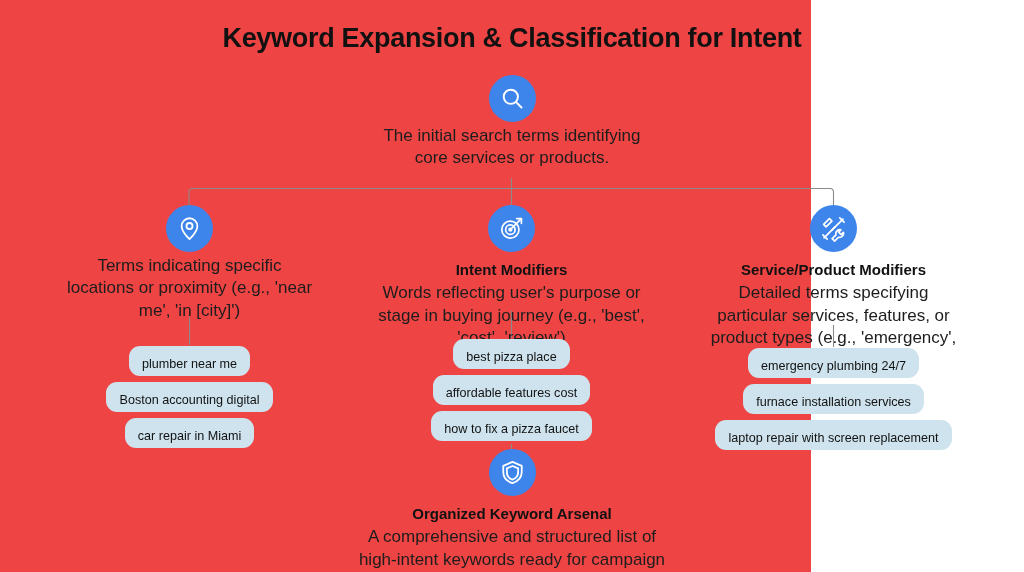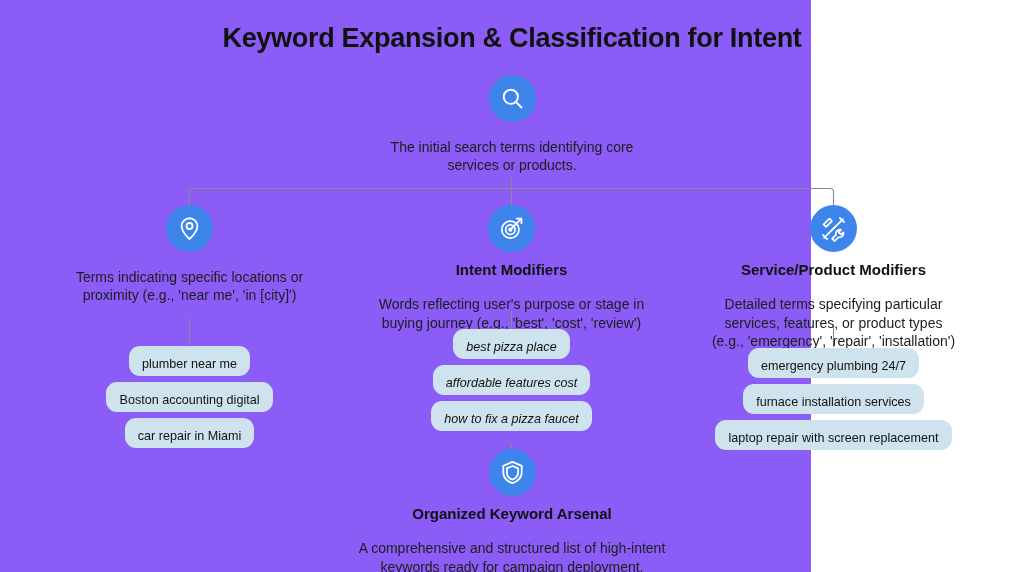--- a/index.html
+++ b/index.html
@@ -5,21 +5,21 @@
   * { margin:0; padding:0; box-sizing:border-box; }
   html, body {
     width:1024px; height:572px;
     background:#ffffff;
     font-family:"Liberation Sans", sans-serif;
     overflow:hidden;
   }
   #canvas {
     position:relative;
     width:811px; height:572px;
-    background:#8b5cf6;
+    background:#ef4444;
   }
 
   
   .page-title {
     position:absolute;
     top:23px; left:0; width:1024px;
     text-align:center;
     font-size:27px;
     font-weight:bold;
     color:#111111;
@@ -50,22 +50,22 @@
   }
   .node-icon svg { display:block; }
   .node-title {
     margin-top:9px;
     font-size:15px;
     font-weight:bold;
     color:#111111;
     line-height:1.22;
   }
   .node-desc {
-    margin-top:16px;
-    font-size:14px;
+    margin-top:3px;
+    font-size:17px;
     color:#1d1d1d;
     line-height:1.32;
   }
 
   
   .pill-stack {
     position:absolute;
     display:flex;
     flex-direction:column;
     align-items:center;
@@ -140,21 +140,21 @@
         <circle cx="11" cy="13" r="4.2"></circle>
         <circle cx="11" cy="13" r="1.1"></circle>
         <line x1="11" y1="13" x2="20.5" y2="3.5"></line>
         <path d="M16.6 3.2 L20.8 3.2 L20.8 7.4"></path>
       </svg>
     </div>
     <div class="node-title">Intent Modifiers</div>
     <div class="node-desc" style="width:268px; margin-left:auto; margin-right:auto;">Words reflecting user's purpose or stage in buying journey (e.g., 'best', 'cost', 'review')</div>
   </div>
 
-  <div class="pill-stack" style="top:329px; left:361px; width:301px;font-style:italic;">
+  <div class="pill-stack" style="top:339px; left:361px; width:301px;">
     <div class="pill">best pizza place</div>
     <div class="pill">affordable features cost</div>
     <div class="pill">how to fix a pizza faucet</div>
   </div>
 
   <div class="node" style="top:205px; left:683px; width:301px;">
     <div class="node-icon">
       <svg width="27" height="27" viewBox="0 0 24 24" fill="none" stroke="#ffffff" stroke-width="1.5" stroke-linecap="round" stroke-linejoin="round">
         <path d="M3.6 20.4 L13.4 10.6"></path>
         <path d="M2.6 17.6 L6.4 21.4"></path>

